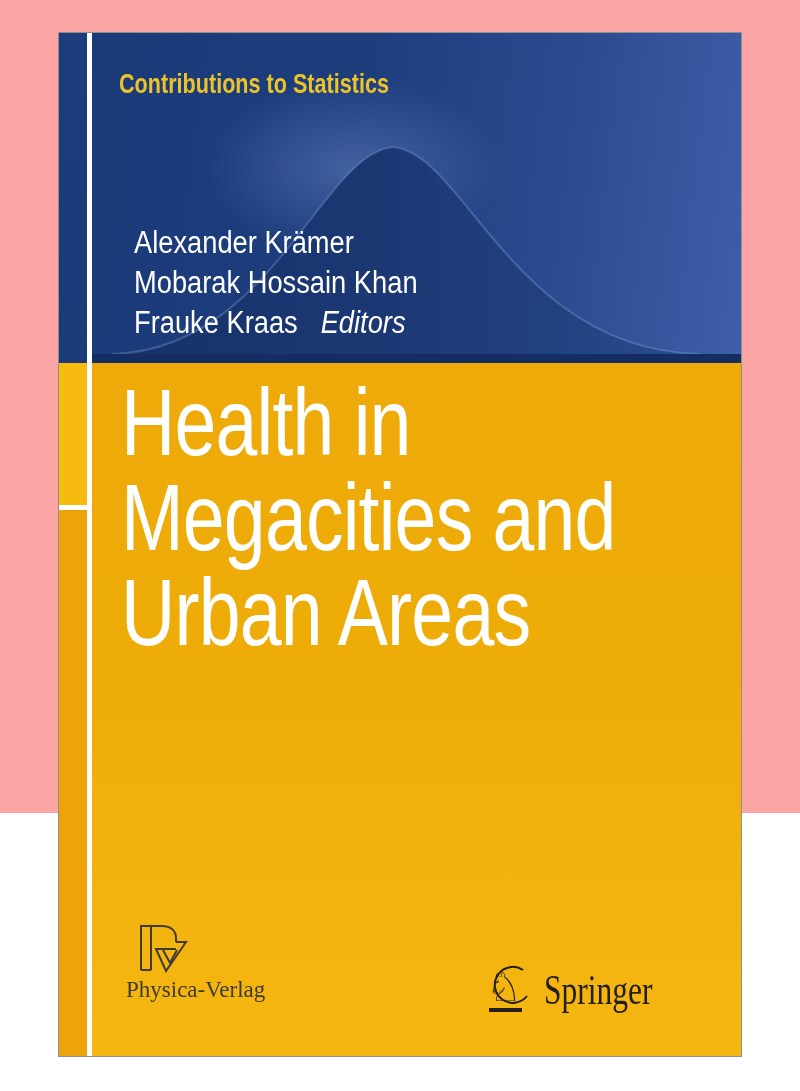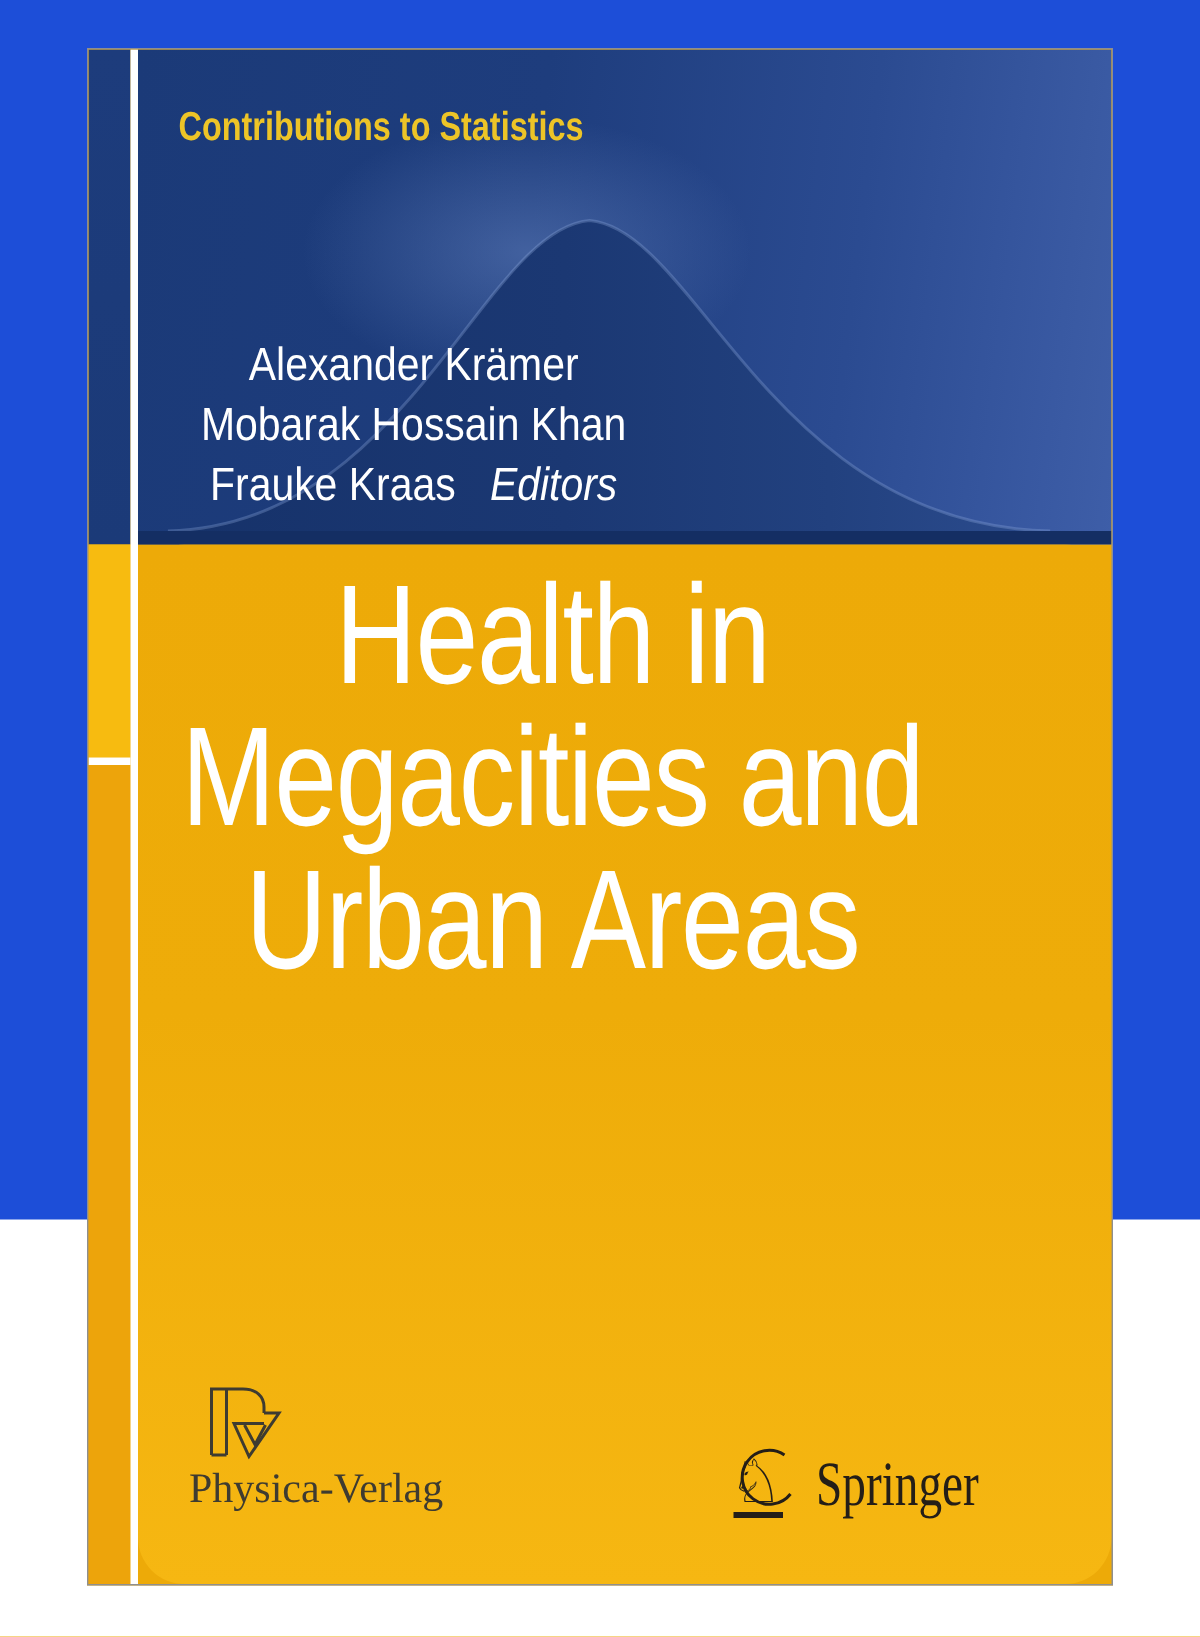--- a/index.html
+++ b/index.html
@@ -15,21 +15,21 @@
     --title-text:#ffffff;
     --logo-text:#241e18;
     --physica-text:#3e3b31;
   }
   *{margin:0;padding:0;box-sizing:border-box;}
   body{
     width:800px;height:1091px;background:#ffffff;
     font-family:"Liberation Sans", sans-serif;
     position:relative;overflow:hidden;
   }
-  .page{position:absolute;left:0;top:0;width:800px;height:813px;background:#1d4ed8;text-align:center;}
+  .page{position:absolute;left:0;top:0;width:800px;height:813px;background:#fca5a5;}
   .cover{
     position:absolute;left:58px;top:32px;width:684px;height:1025px;
     border:1px solid #8f8f8f;overflow:hidden;background:var(--yellow-main);
   }
   
   .strip{position:absolute;left:0;top:0;width:28px;height:100%;display:flex;flex-direction:column;}
   .strip-blue{height:330px;background:linear-gradient(180deg,#1d3c7c 0%,#1b3a78 100%);}
   .strip-yellow-top{height:142px;background:var(--strip-yellow-top);}
   .strip-notch{height:5px;background:#ffffff;}
   .strip-yellow-bottom{flex:1;background:var(--strip-yellow-bottom);}
@@ -51,31 +51,30 @@
   .editors{position:absolute;left:42px;top:190px;z-index:4;color:#ffffff;}
   .editor-line{
     display:block;font-size:31px;line-height:40px;font-weight:normal;
     transform:scaleX(.88);transform-origin:left top;white-space:nowrap;
   }
   .role{font-style:italic;margin-left:26px;}
   
   .yellow-panel{
     position:absolute;left:0;right:0;top:330px;bottom:0;
     background:linear-gradient(180deg,var(--yellow-main) 0%,#eeac09 45%,var(--yellow-bright) 100%);
-    border-radius:31px;
   }
   .title{position:absolute;left:29px;top:12px;color:var(--title-text);font-weight:normal;}
   .tline{
     display:block;font-size:94px;line-height:95px;letter-spacing:-1px;
     transform:scaleX(.8);transform-origin:left top;white-space:nowrap;
   }
   .physica{position:absolute;left:34px;top:558px;color:var(--physica-text);}
   .physica svg{display:block;margin-left:6px;}
   .physica-name{
-    font-family:"Liberation Serif", serif;font-size:28px;margin-top:4px;white-space:nowrap;
+    font-family:"Liberation Serif", serif;font-size:23px;margin-top:4px;white-space:nowrap;
   }
   .springer{position:absolute;left:392px;top:600px;display:flex;align-items:center;gap:12px;color:var(--logo-text);}
   .springer-name{
     font-family:"Liberation Serif", serif;font-size:42px;
     transform:scaleX(.75);transform-origin:left center;white-space:nowrap;
   }
 </style>
 </head>
 <body>
 

